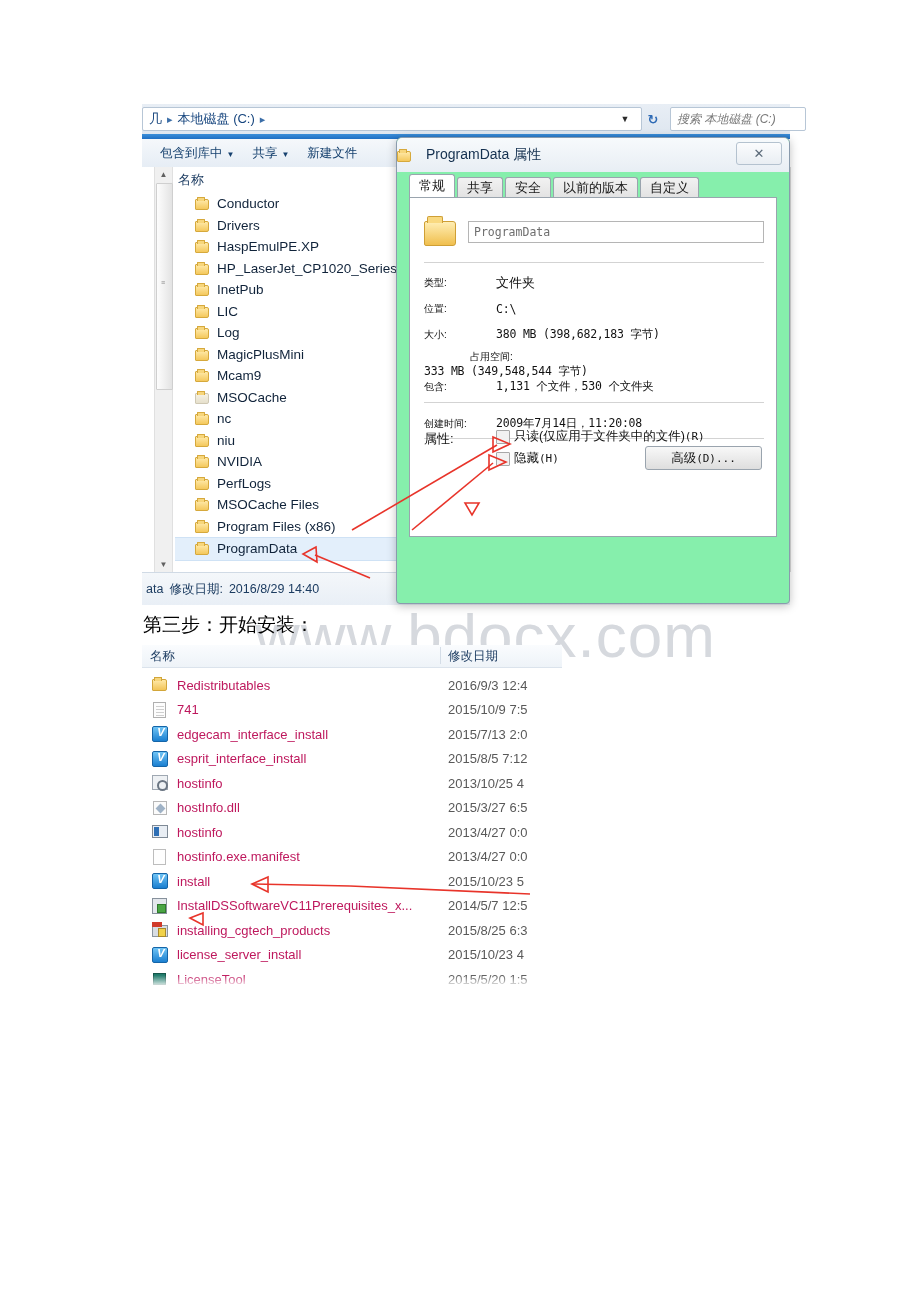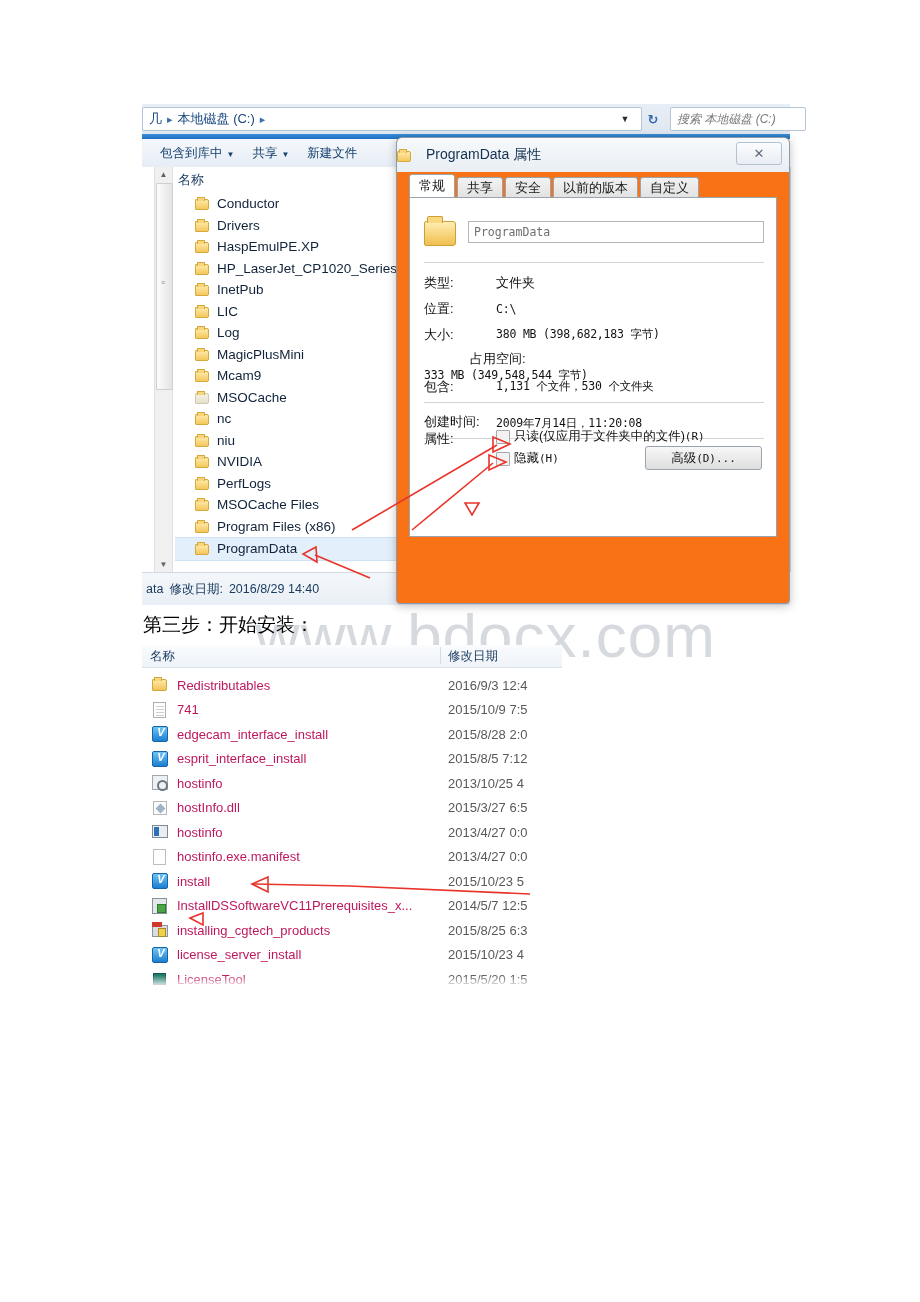--- a/index.html
+++ b/index.html
@@ -116,21 +116,21 @@
     background:linear-gradient(to bottom,#f4f7fa,#e9eff6);
     border-top:1px solid #d0dae5;
     display:flex;align-items:center;
   }
   #statusbar .st{font-size:12.5px;color:#1c3c61;margin-left:4px;white-space:nowrap;}
   #statusbar .st2{font-size:12.5px;color:#1c3c61;margin-left:6px;}
 
   
   #dialog{
     position:absolute;left:396px;top:137px;width:392px;height:465px;
-    background:#f97316;border:1px solid #8a9bad;border-radius:6px 6px 4px 4px;
+    background:#86efac;border:1px solid #8a9bad;border-radius:6px 6px 4px 4px;
     box-shadow:0 2px 10px rgba(0,0,0,0.25);z-index:5;
   }
   #dlg-title{
     position:absolute;left:0;top:0;width:392px;height:34px;
     background:linear-gradient(to bottom,#f7fafc,#e8eef4);
     border-radius:5px 5px 0 0;display:flex;align-items:center;
   }
   #dlg-title .ttl{font-size:14px;color:#14304f;margin-left:7px;white-space:nowrap;}
   #dlg-close{
     position:absolute;right:7px;top:4px;width:44px;height:21px;
@@ -165,21 +165,21 @@
     content:"";position:absolute;left:2px;top:-6px;width:14px;height:6px;
     background:#f9d madrid;background:#f9d980;border:1px solid #cf9f35;border-bottom:none;border-radius:2px 2px 0 0;
   }
   #name-input{
     flex:1;height:22px;background:#ffffff;border:1px solid #b5b5b5;
     display:flex;align-items:center;padding-left:5px;box-sizing:border-box;
   }
   #name-input span{font-family:"DejaVu Sans Mono","Liberation Mono",monospace;font-size:11.5px;color:#6e6e6e;}
   .hr{position:absolute;left:14px;height:1px;background:#d3d3d3;width:340px;}
   .frow{position:absolute;left:14px;display:flex;align-items:center;height:21px;}
-  .flabel{width:72px;font-size:13px;color:#111;white-space:nowrap;}
+  .flabel{width:72px;font-size:10px;color:#111;white-space:nowrap;}
   .fvalue{font-size:13px;color:#111;white-space:nowrap;}
   .fvalue.mono{font-family:"DejaVu Sans Mono","Liberation Mono",monospace;font-size:11.5px;letter-spacing:-0.2px;}
 
   #attr-label{position:absolute;left:14px;top:232px;font-size:13px;color:#111;}
   .chkrow{position:absolute;display:flex;align-items:center;}
   .chkbox{
     width:12px;height:12px;background:#f2f2f2;border:1px solid #a8a8a8;
     margin-right:4px;flex:0 0 auto;border-radius:1px;
   }
   .chklabel{font-size:12.5px;color:#111;white-space:nowrap;}
@@ -533,21 +533,21 @@
             <i></i>
           </span>
           <span class="lname">741</span>
           <span class="ldate">2015/10/9 7:5</span>
         </div>
         <div class="lrow" style="position: relative;">
           <span class="lico ico-vbox">
             <i></i>
           </span>
           <span class="lname">edgecam_interface_install</span>
-          <span class="ldate">2015/8/28 2:0</span>
+          <span class="ldate">2015/7/13 2:0</span>
         </div>
         <div class="lrow" style="position: relative;">
           <span class="lico ico-vbox">
             <i></i>
           </span>
           <span class="lname">esprit_interface_install</span>
           <span class="ldate">2015/8/5 7:12</span>
         </div>
         <div class="lrow" style="position: relative;">
           <span class="lico ico-gear">

